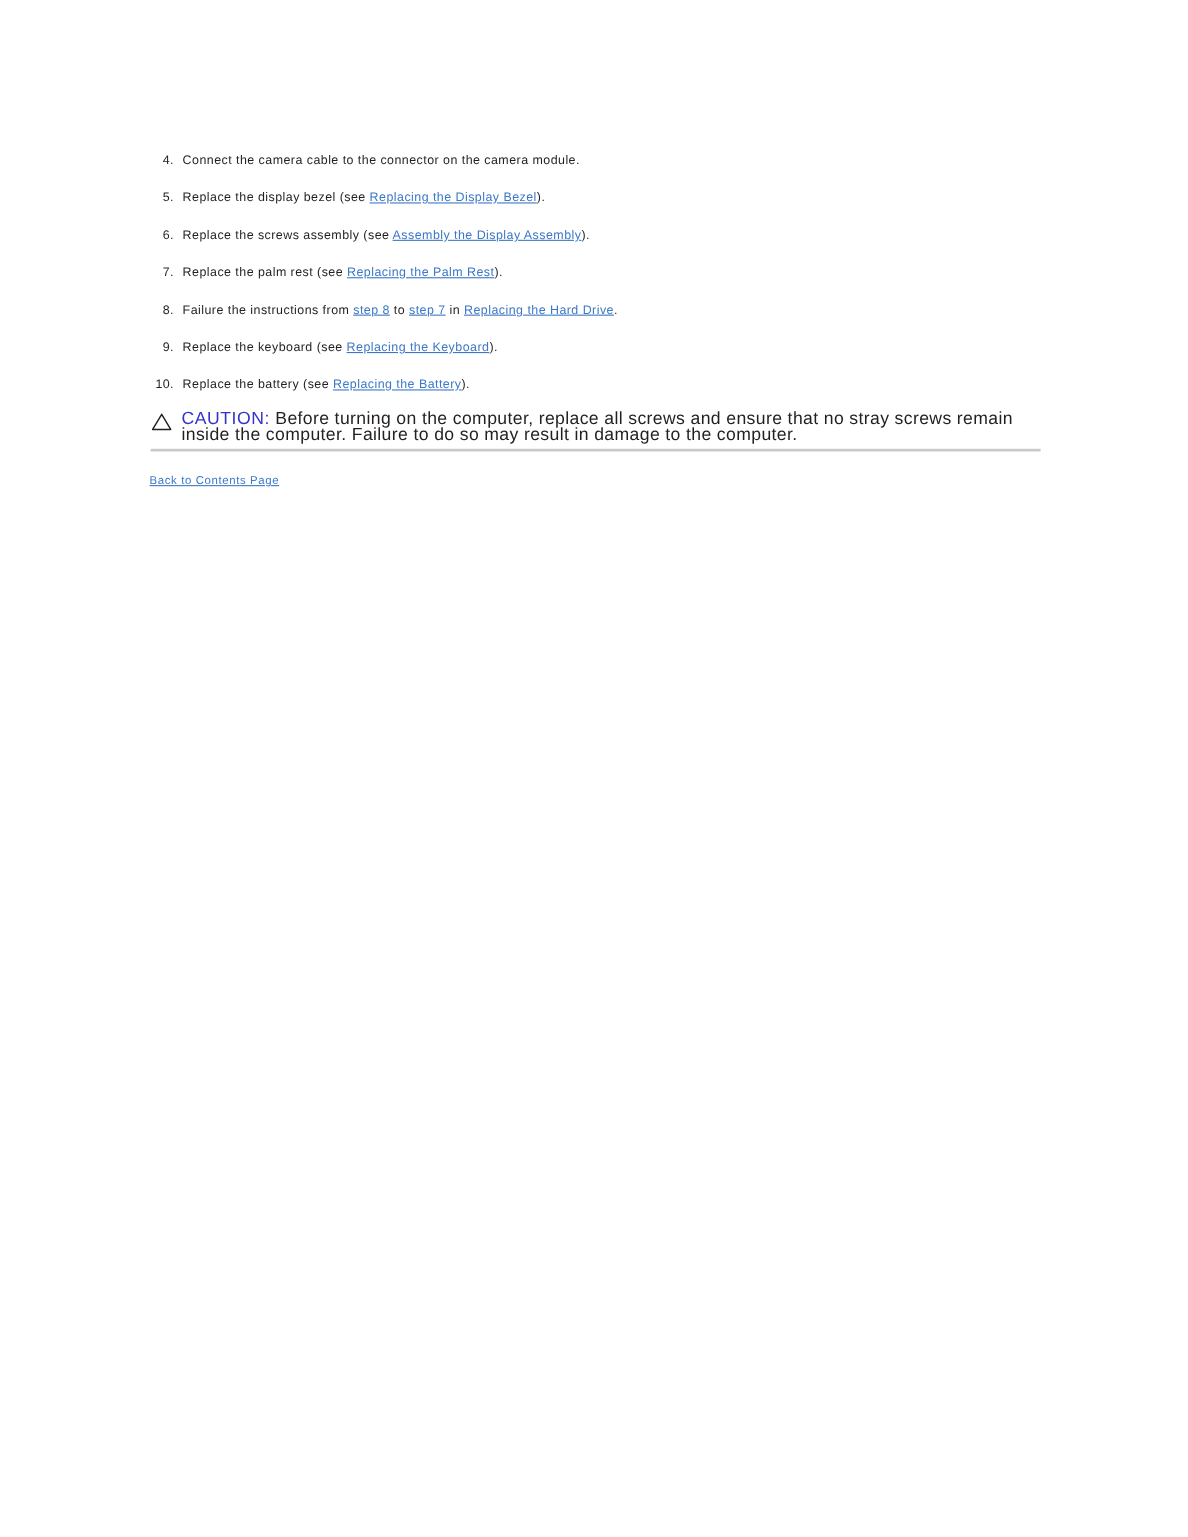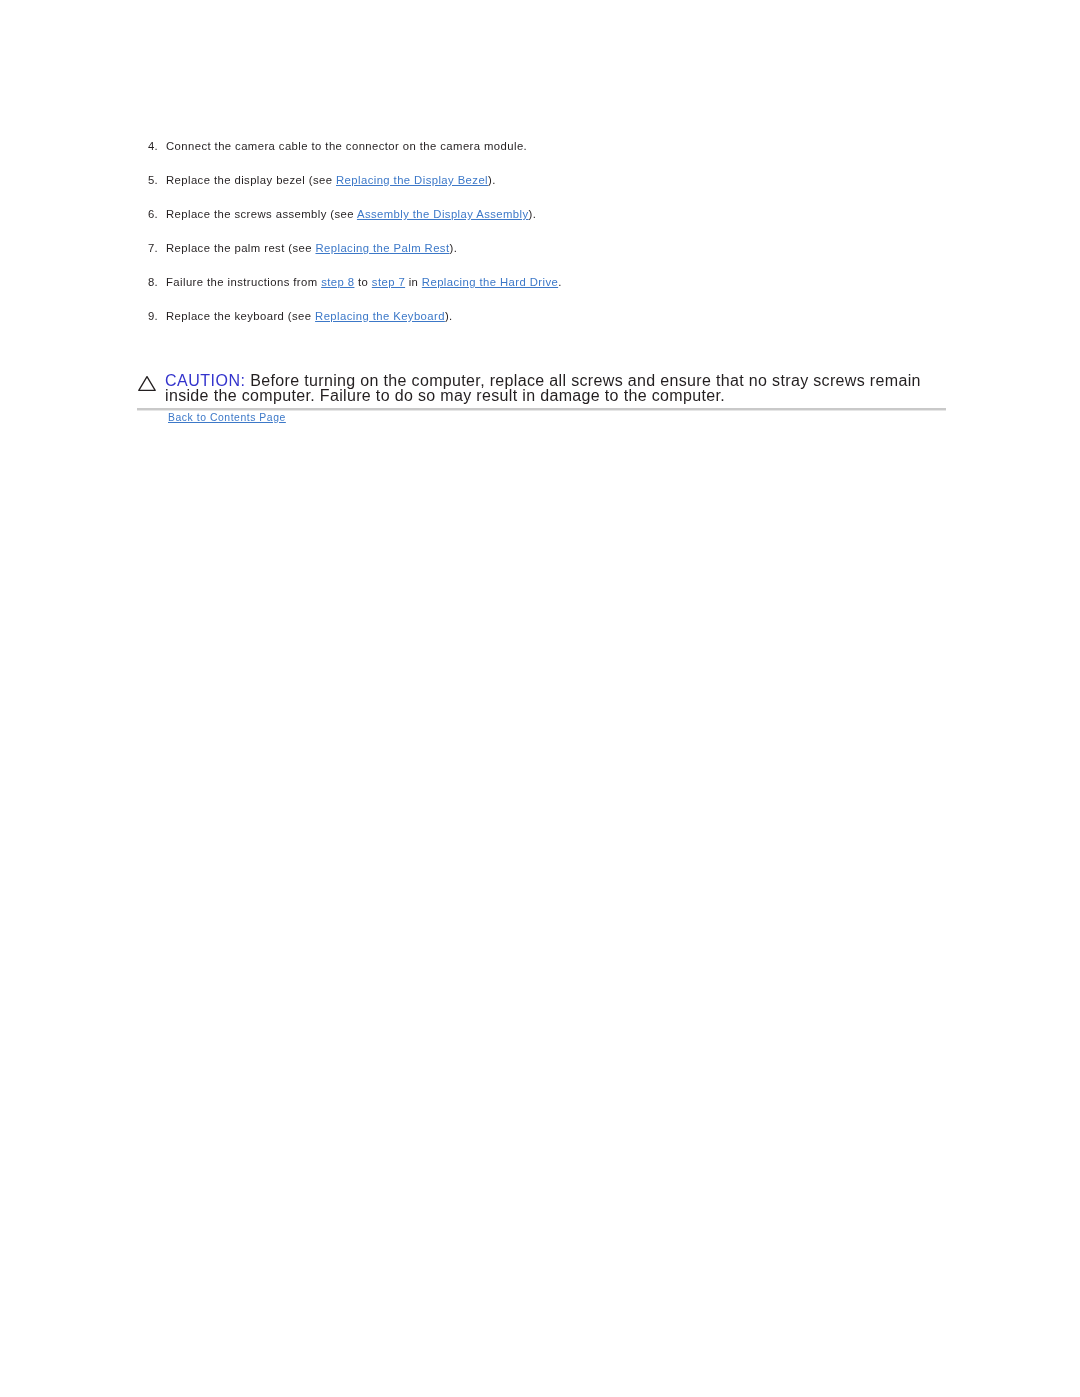--- a/index.html
+++ b/index.html
@@ -116,41 +116,41 @@
     background: #c9c9c9;
     border: 0;
     margin: 0;
     box-shadow: 0 1px 0 #e6e6e6;
   }
 
   
   .footer-link {
     position: absolute;
     left: 136px;
-    top: 412px;
+    top: 432px;
     font-size: 10.4px;
     letter-spacing: 0.55px;
     color: #3c78c8;
     text-underline-offset: 1px;
     cursor: pointer;
-    margin-left: 32px;
   }
 </style>
 </head>
 <body>
 
 <div class="page">
 
   <ol class="proc-list">
       <li class="proc-item"><span class="proc-num">4.</span><span class="proc-text"><span>Connect the camera cable to the connector on the camera module.</span></span></li>
       <li class="proc-item"><span class="proc-num">5.</span><span class="proc-text"><span>Replace the display bezel (see </span><a class="doclink" href="#">Replacing the Display Bezel</a><span>).</span></span></li>
       <li class="proc-item"><span class="proc-num">6.</span><span class="proc-text"><span>Replace the screws assembly (see </span><a class="doclink" href="#">Assembly the Display Assembly</a><span>).</span></span></li>
       <li class="proc-item"><span class="proc-num">7.</span><span class="proc-text"><span>Replace the palm rest (see </span><a class="doclink" href="#">Replacing the Palm Rest</a><span>).</span></span></li>
       <li class="proc-item"><span class="proc-num">8.</span><span class="proc-text"><span>Failure the instructions from </span><a class="doclink" href="#">step 8</a><span> to </span><a class="doclink" href="#">step 7</a><span> in </span><a class="doclink" href="#">Replacing the Hard Drive</a><span>.</span></span></li>
       <li class="proc-item"><span class="proc-num">9.</span><span class="proc-text"><span>Replace the keyboard (see </span><a class="doclink" href="#">Replacing the Keyboard</a><span>).</span></span></li>
+      <li class="proc-item"><span class="proc-num">10.</span><span class="proc-text"><span>Replace the battery (see </span><a class="doclink" href="#">Replacing the Battery</a><span>).</span></span></li>
     </ol>
 
   <div class="caution-block">
     <div class="caution-row">
       <svg class="caution-icon" viewBox="0 0 20 17" aria-hidden="true">
         <path d="M10 1.6 L18.2 15.4 L1.8 15.4 Z" fill="none" stroke="#231f20" stroke-width="1.3" stroke-linejoin="round"></path>
       </svg>
       <div class="caution-text">
         <span class="caution-label">CAUTION:</span><span> Before turning on the computer, replace all screws and ensure that no stray screws remain inside the computer. Failure to do so may result in damage to the computer.</span>
       </div>

